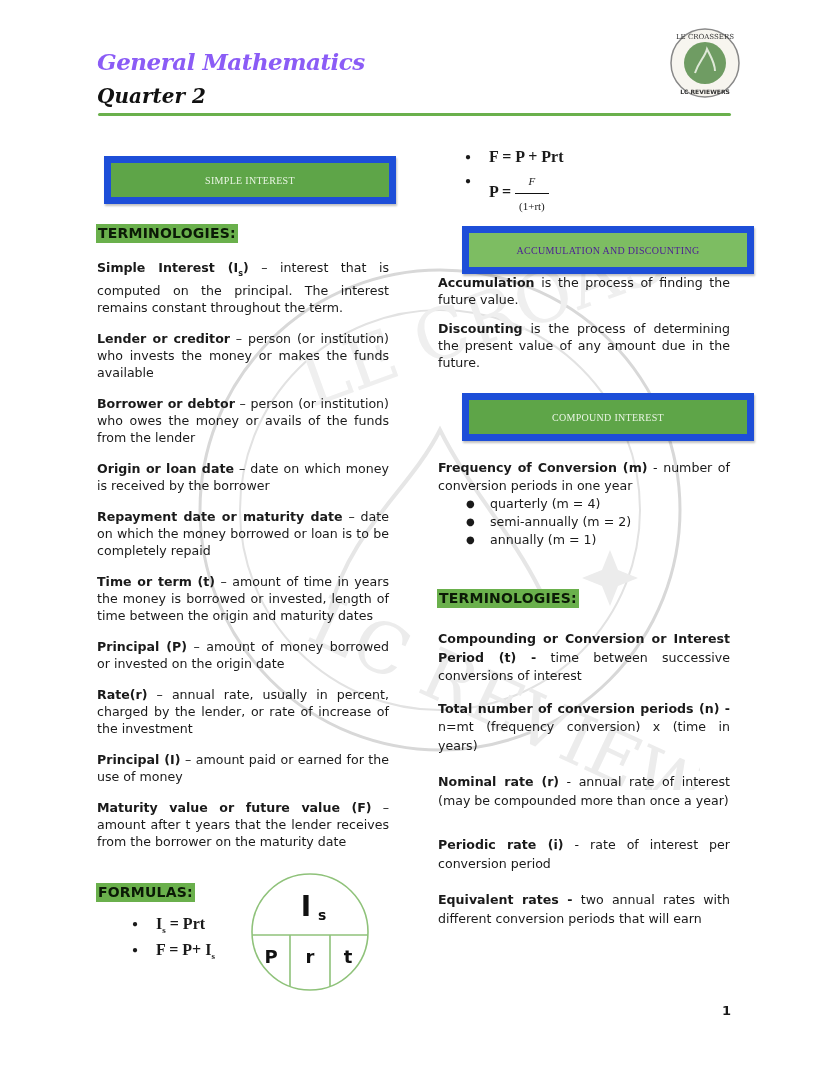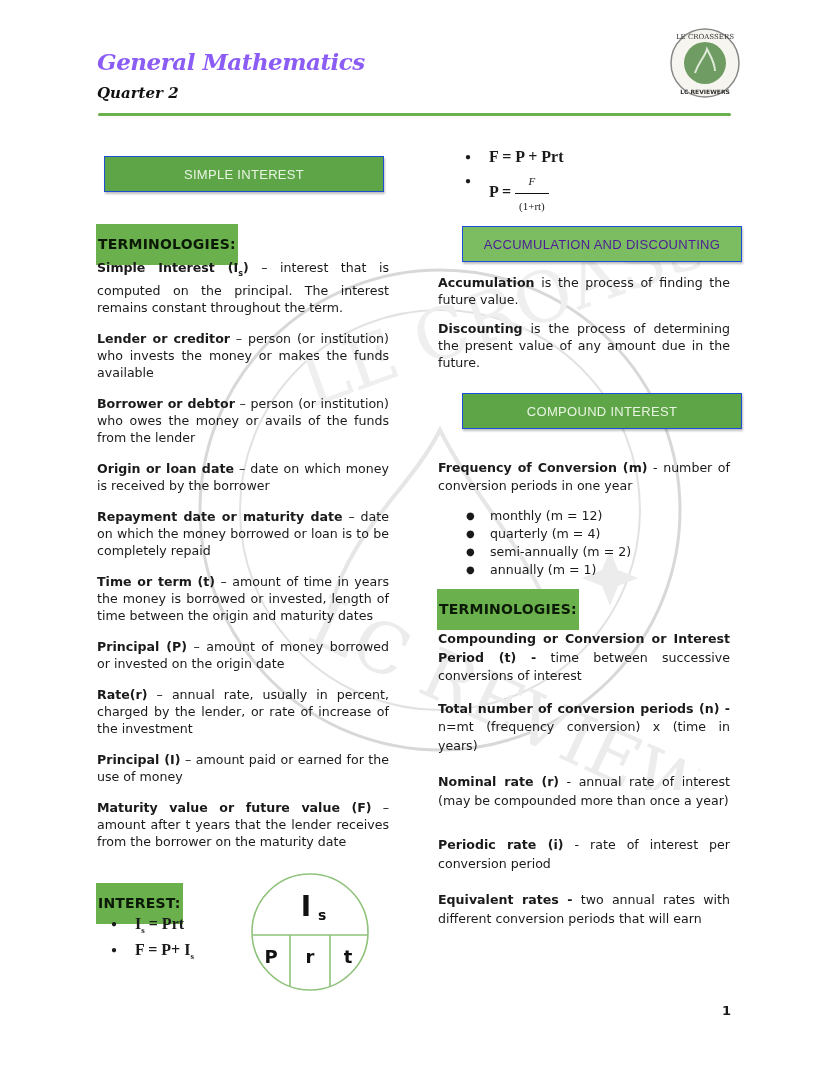--- a/index.html
+++ b/index.html
@@ -2,29 +2,29 @@
 <html><head>
 <meta charset="utf-8">
 <style>
   html, body { margin: 0; padding: 0; background: #ffffff; }
   body { width: 828px; height: 1071px; position: relative; overflow: hidden;
          font-family: "DejaVu Sans", sans-serif; color: #1a1a1a; }
   .watermark { position: absolute; left: 180px; top: 230px; width: 520px; height: 560px; pointer-events: none; }
   .header-title { position: absolute; left: 97px; top: 48px; font-family: "DejaVu Serif", serif;
       font-style: italic; font-weight: bold; font-size: 23px; color: #8b5cf6; letter-spacing: -0.5px; }
   .header-sub { position: absolute; left: 97px; top: 84px; font-family: "DejaVu Serif", serif;
-      font-style: italic; font-weight: bold; font-size: 15px; color: #111; }
+      font-style: italic; font-weight: bold; font-size: 20px; color: #111; }
   .header-rule { position: absolute; left: 98px; top: 113px; width: 633px; height: 3px; background: #6ab04c; border-radius: 2px; }
   .logo { position: absolute; left: 669px; top: 27px; width: 72px; height: 72px; }
-  .banner { position: absolute; height: 34px; background: #5ea548; border: 1px solid #1d4ed8;
-      box-shadow: 1px 2px 2px rgba(0,0,0,0.25); color: #e9f5e3; font-family: Liberation Sans, sans-serif;
-      font-size: 13px; display: flex; align-items: center; justify-content: center; letter-spacing: 0.3px; }
+  .banner { position: absolute; height: 34px; background: #5ea548; border: 7px solid #1d4ed8;
+      box-shadow: 1px 2px 2px rgba(0,0,0,0.25); color: #e9f5e3; font-family: Liberation Serif, serif;
+      font-size: 10px; display: flex; align-items: center; justify-content: center; letter-spacing: 0.3px; }
   .banner.light { background: #7dbd62; color: #4c1d95; }
   .sect-hl { position: absolute; background: #6ab04c; color: #0b1a06; font-weight: bold;
-      font-size: 14px; padding: 12px 2px; letter-spacing: 0.2px; line-height: 17px; }
+      font-size: 14px; padding: 1px 2px; letter-spacing: 0.2px; line-height: 17px; }
   .col { position: absolute; font-size: 12.6px; line-height: 17px; }
   .col p { margin: 0 0 14px 0; text-align: justify; }
   .col b { font-weight: bold; }
   .formula { font-family: "Liberation Serif", serif; font-weight: bold; font-size: 16px; }
   ul.blist { list-style: none; margin: 0; padding: 0; }
   ul.blist li { position: relative; padding-left: 24px; }
   ul.blist li::before { content: "\25CF"; position: absolute; left: 0; top: 0; font-size: 10px; }
   .frac { display: inline-block; vertical-align: middle; text-align: center; font-family: "Liberation Serif", serif; font-size: 11px; font-weight: normal; }
   .frac .num { display: block; border-bottom: 1px solid #111; padding: 0 4px; font-style: italic; }
   .frac .den { display: block; padding: 0 4px; }
@@ -63,22 +63,22 @@
   <p><b>Borrower or debtor</b><span> – person (or institution) who owes the money or avails of the funds from the lender</span></p>
   <p><b>Origin or loan date</b><span> – date on which money is received by the borrower</span></p>
   <p><b>Repayment date or maturity date</b><span> – date on which the money borrowed or loan is to be completely repaid</span></p>
   <p><b>Time or term (t)</b><span> – amount of time in years the money is borrowed or invested, length of time between the origin and maturity dates</span></p>
   <p><b>Principal (P)</b><span> – amount of money borrowed or invested on the origin date</span></p>
   <p><b>Rate(r)</b><span> – annual rate, usually in percent, charged by the lender, or rate of increase of the investment</span></p>
   <p><b>Principal (I)</b><span> – amount paid or earned for the use of money</span></p>
   <p><b>Maturity value or future value (F)</b><span> –amount after t years that the lender receives from the borrower on the maturity date</span></p>
 </div>
 
-<div class="sect-hl" style="left:96px; top:883px;">INTEREST:</div>
-<div class="col formula" style="left:111px; top:914px; width:120px; line-height:19px;">
+<div class="sect-hl" style="left:96px; top:883px;">FORMULAS:</div>
+<div class="col formula" style="left:132px; top:914px; width:120px; line-height:19px;">
   <ul class="blist">
     <li><span>I</span><sub style="font-size:9px">s</sub><span> = Prt</span></li>
     <li><span>F = P+ I</span><sub style="font-size:9px">s</sub></li>
   </ul>
 </div>
 
 <svg class="triangle-circle" viewBox="0 0 120 120">
   <defs>
       <clipPath id="cc">
         <circle cx="60" cy="60" r="58"></circle>
@@ -107,23 +107,22 @@
 <div class="banner light" style="left:462px; top:226px; width:278px;">ACCUMULATION AND DISCOUNTING</div>
 
 <div class="col" style="left:438px; top:274px; width:292px;">
   <p style="margin-bottom:12px"><b>Accumulation</b><span> is the process of finding the future value.</span></p>
   <p><b>Discounting</b><span> is the process of determining the present value of any amount due in the future.</span></p>
 </div>
 
 <div class="banner" style="left:462px; top:393px; width:278px;">COMPOUND INTEREST</div>
 
 <div class="col" style="left:438px; top:459px; width:292px; line-height:18px;">
-  <p style="margin-bottom:12px"><b>Frequency of Conversion (m)</b><span> - number of conversion periods in one year</span></p>
+  <p style="margin-bottom:0"><b>Frequency of Conversion (m)</b><span> - number of conversion periods in one year</span></p>
   <ul class="blist" style="margin-left:28px;">
-    <li>monthly (m = 12)</li>
     <li>quarterly (m = 4)</li>
     <li>semi-annually (m = 2)</li>
     <li>annually (m = 1)</li>
   </ul>
 </div>
 
 <div class="sect-hl" style="left:437px; top:589px;">TERMINOLOGIES:</div>
 
 <div class="col" style="left:438px; top:630px; width:292px; line-height:18.5px;">
   <p style="margin-bottom:14px"><b>Compounding or Conversion or Interest Period (t) -</b><span> time between successive conversions of interest</span></p>

